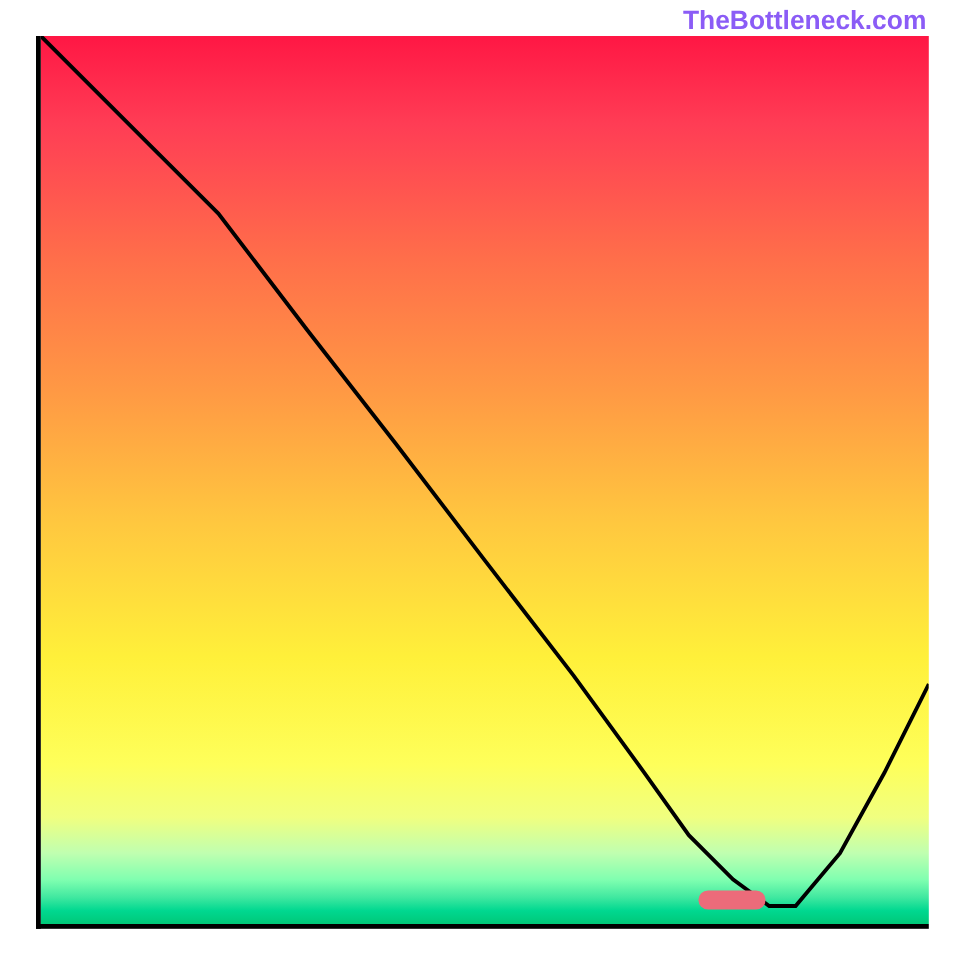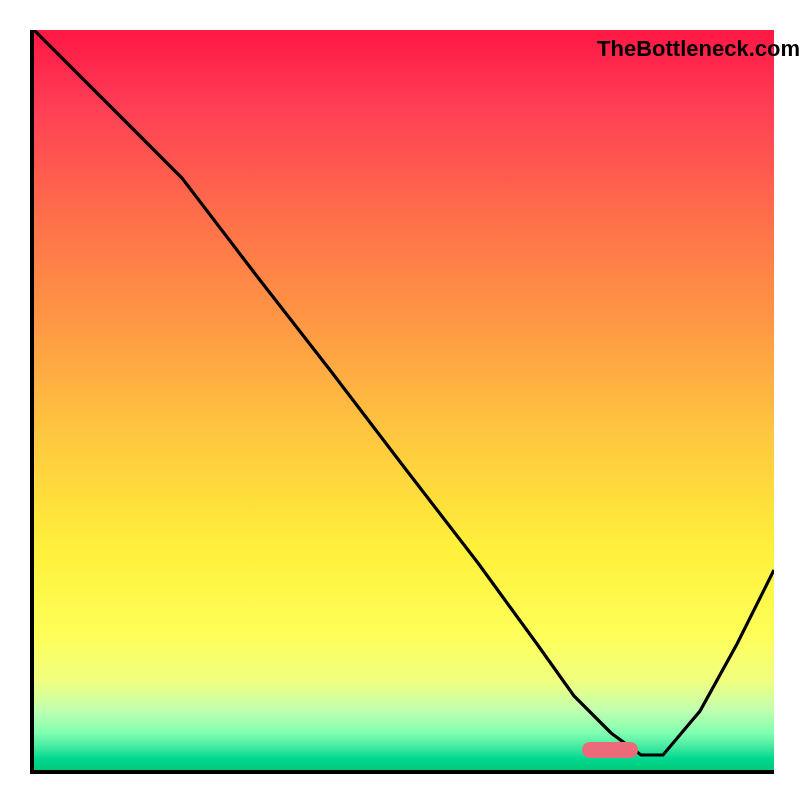--- a/index.html
+++ b/index.html
@@ -11,26 +11,25 @@
     font-family: Arial, sans-serif;
   }
   .container {
     position: relative;
     width: 800px;
     height: 800px;
   }
   .watermark {
     position: absolute;
     top: 4px;
-    right: 0;
+    right: 28px;
     font-size: 22px;
     font-weight: bold;
-    color: #000000;
+    color: #8b5cf6;
     z-index: 10;
-    margin-top: 32px;
   }
   .plot-area {
     position: absolute;
     top: 30px;
     left: 30px;
     width: 740px;
     height: 740px;
     border-left: 4px solid #000;
     border-bottom: 4px solid #000;
     background: linear-gradient(to bottom,

